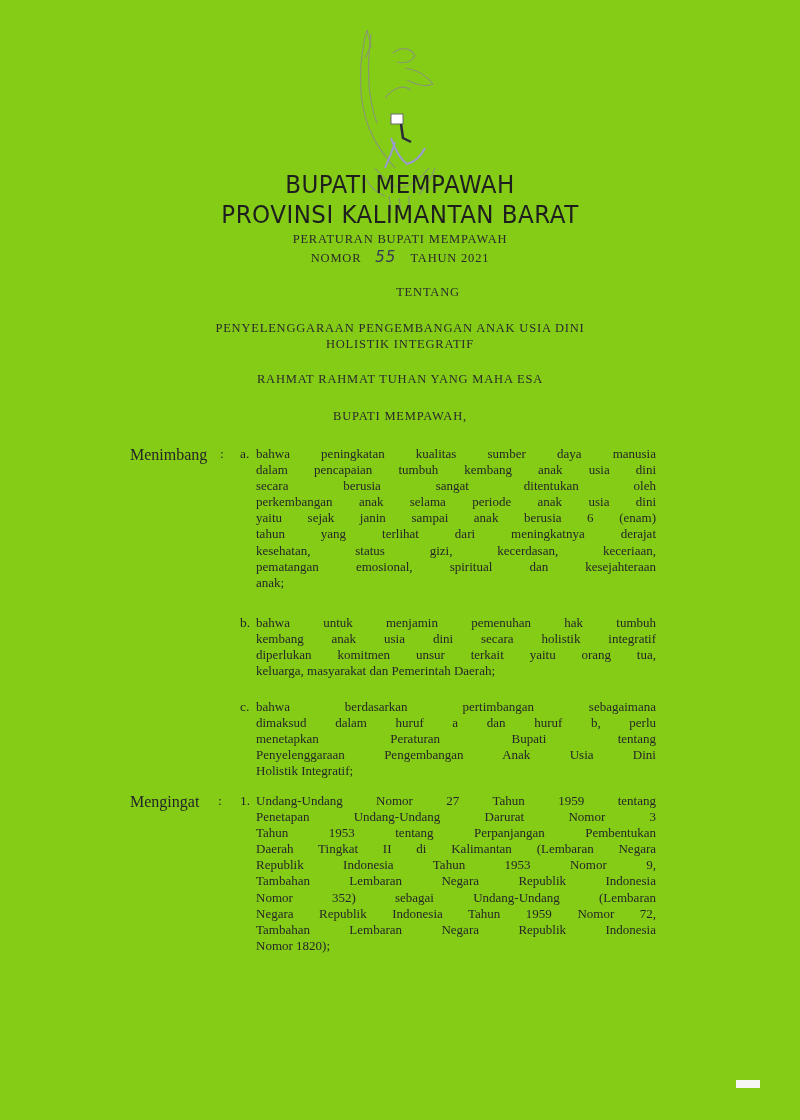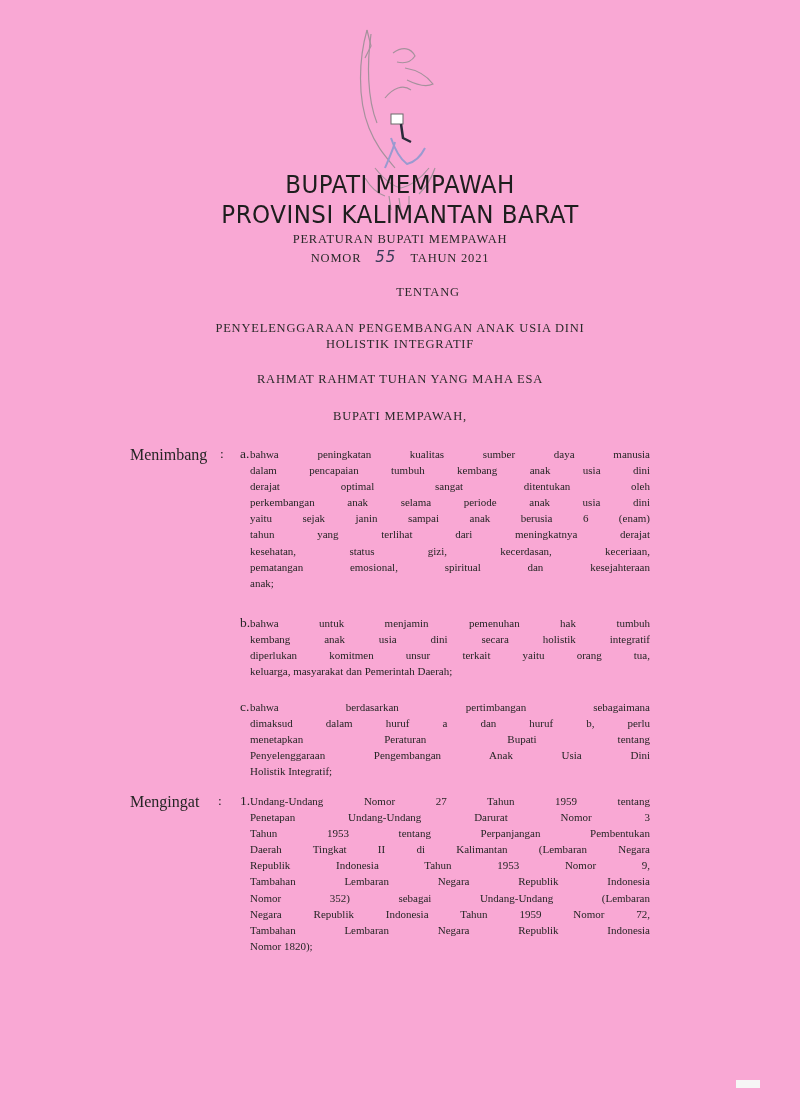--- a/index.html
+++ b/index.html
@@ -12,21 +12,21 @@
       height: 1120px;
       position: relative;
       overflow: hidden;
       color: #262626;
       font-family: "Liberation Serif", "DejaVu Serif", serif;
     }
     .page {
       position: absolute;
       left: 0; top: 0;
       width: 800px; height: 1120px;
-      background: #f9a8d4;
+      background: #84cc16;
     }
     .emblem {
       position: absolute;
       left: 345px;
       top: 18px;
       width: 110px;
       height: 205px;
     }
     .center {
       position: absolute;
@@ -87,23 +87,23 @@
     }
     .item-label {
       position: absolute;
       left: 240px;
       width: 20px;
       font-size: 13.5px;
       text-align: left;
     }
     .item-body {
       position: absolute;
-      left: 250px;
+      left: 256px;
       width: 400px;
-      font-size: 11px;
+      font-size: 13px;
       line-height: 16.1px;
       text-align: justify;
       color: #262626;
     }
     .item-body .line {
       display: block;
       text-align: justify;
       text-align-last: justify;
       height: 16.1px;
       white-space: nowrap;
@@ -164,21 +164,21 @@
 
   <div class="center small-caps bupati">BUPATI MEMPAWAH,</div>
 
   <div class="section-label" style="top:446px;">Menimbang</div>
   <div class="colon" style="left:220px; top:446px;">:</div>
 
   <div class="item-label" style="top:446px;">a.</div>
   <div class="item-body" style="top:446px;">
     <span class="line">bahwa peningkatan kualitas sumber daya manusia</span>
     <span class="line">dalam pencapaian tumbuh kembang anak usia dini</span>
-    <span class="line">derajat optimal sangat ditentukan oleh</span>
+    <span class="line">secara berusia sangat ditentukan oleh</span>
     <span class="line">perkembangan anak selama periode anak usia dini</span>
     <span class="line">yaitu sejak janin sampai anak berusia 6 (enam)</span>
     <span class="line">tahun yang terlihat dari meningkatnya derajat</span>
     <span class="line">kesehatan, status gizi, kecerdasan, keceriaan,</span>
     <span class="line">pematangan emosional, spiritual dan kesejahteraan</span>
     <span class="line last">anak;</span>
   </div>
 
   <div class="item-label" style="top:615px;">b.</div>
   <div class="item-body" style="top:615px;">

